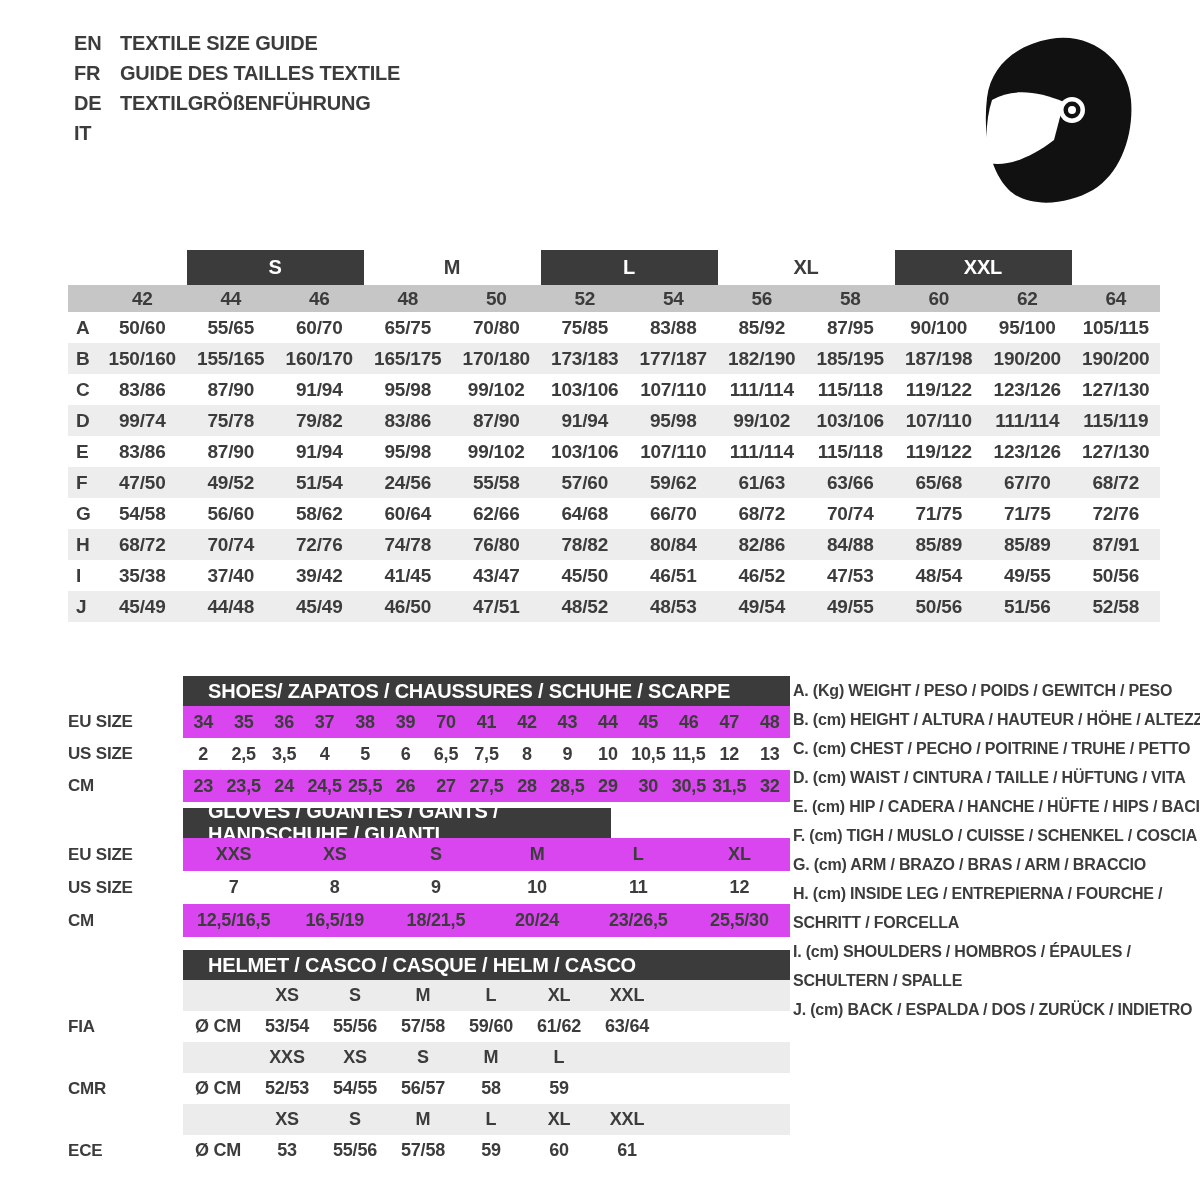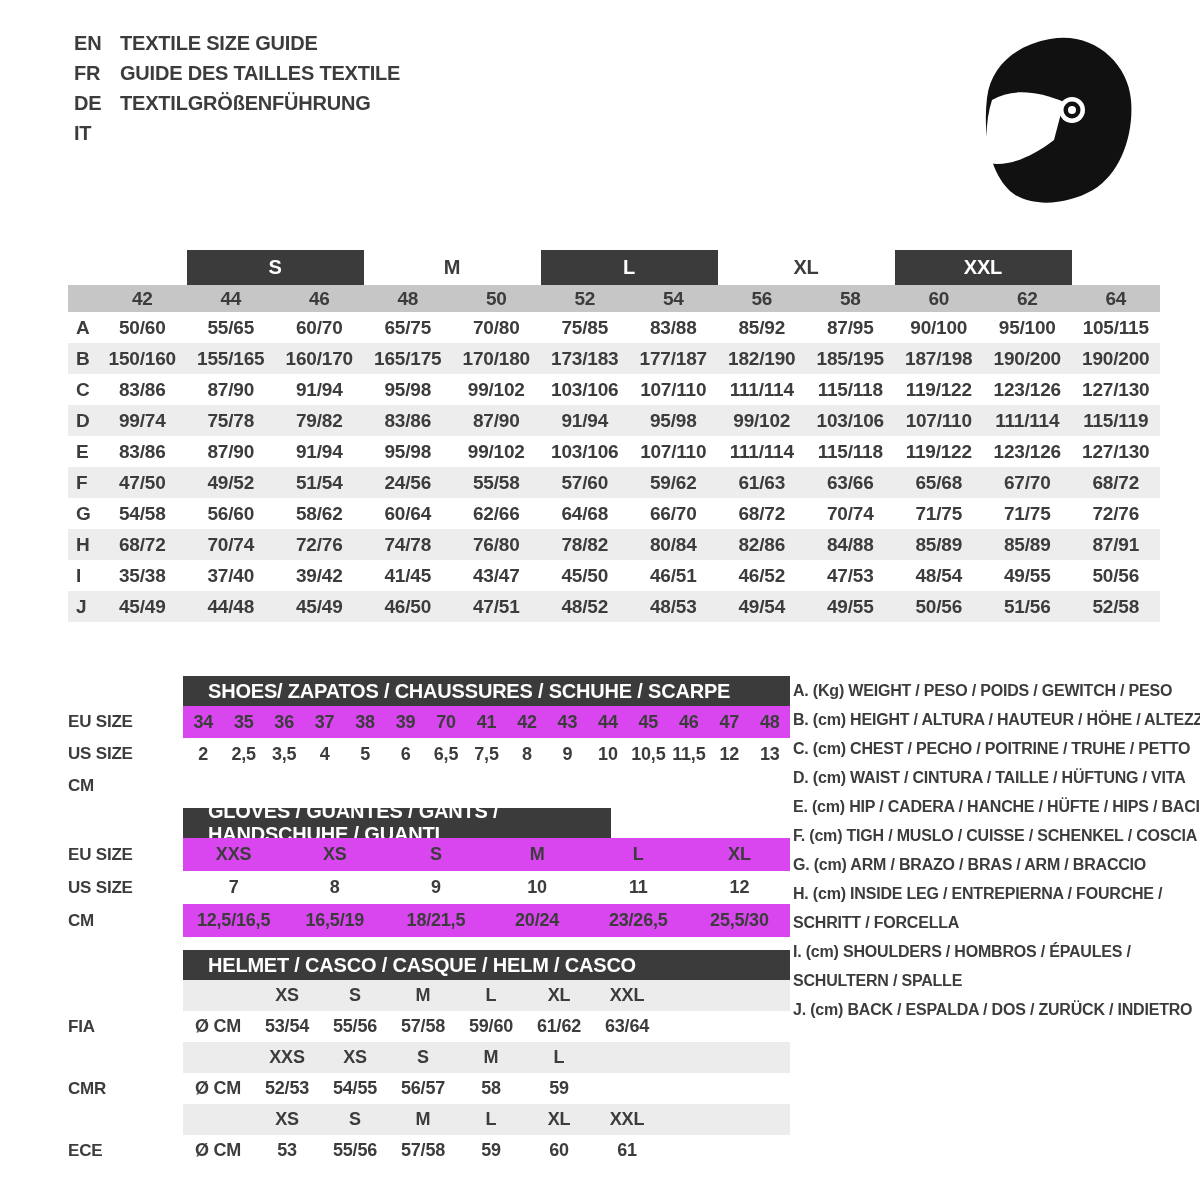--- a/index.html
+++ b/index.html
@@ -319,20 +319,38 @@
         <div>9</div>
         <div>10</div>
         <div>10,5</div>
         <div>11,5</div>
         <div>12</div>
         <div>13</div>
       </div>
   </div>
   <div class="secrow">
     <div class="rlabel">CM</div>
+    <div class="cells shoes-cells gray">
+
+    <div>23</div>
+        <div>23,5</div>
+        <div>24</div>
+        <div>24,5</div>
+        <div>25,5</div>
+        <div>26</div>
+        <div>27</div>
+        <div>27,5</div>
+        <div>28</div>
+        <div>28,5</div>
+        <div>29</div>
+        <div>30</div>
+        <div>30,5</div>
+        <div>31,5</div>
+        <div>32</div>
+      </div>
   </div>
 </div>
 
 <div id="gloves" class="section">
   <div class="secbar narrow">GLOVES / GUANTES / GANTS / HANDSCHUHE / GUANTI</div>
   <div class="secrow">
     <div class="rlabel">EU SIZE</div>
     <div class="cells gloves-cells gray">
 
     <div>XXS</div>

